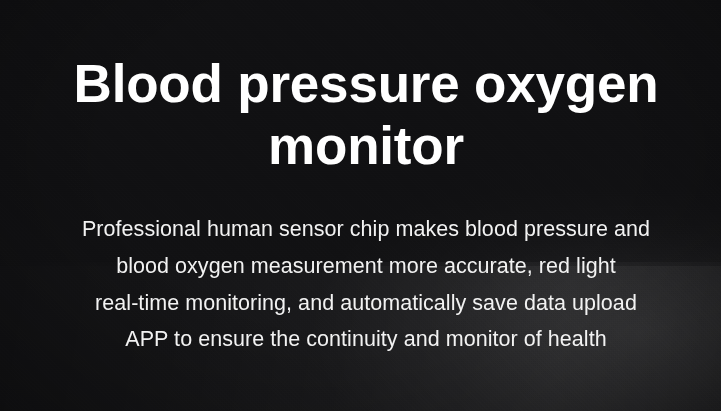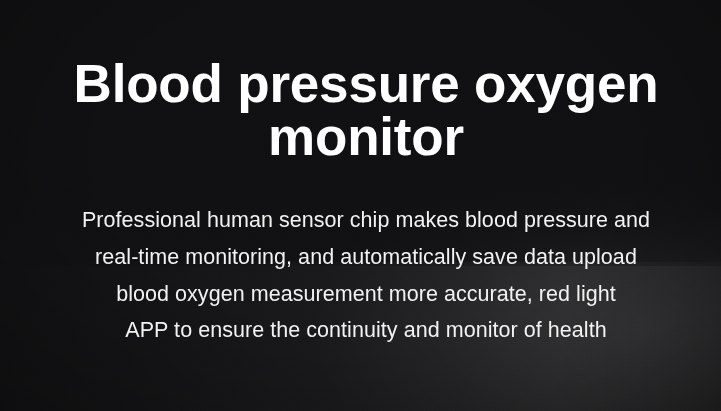--- a/index.html
+++ b/index.html
@@ -124,21 +124,21 @@
     color: #ffffff;
     transform: scaleX(1.0);
   }
 
   .headline .hl-line {
     display: block;
     white-space: nowrap;
   }
 
   .hl-line-1 { margin-top: 57px; }
-  .hl-line-2 { }
+  .hl-line-2 { margin-top: 9px; }
 
   .subcopy {
     width: 640px;
     margin: 0;
     padding: 0;
     margin-top: 39px;
     font-family: Liberation Sans, sans-serif;
     font-weight: 400;
     font-size: 21.5px;
     line-height: 36.8px;
@@ -165,19 +165,19 @@
 
   <div class="content">
 
     <h1 class="headline">
       <span class="hl-line hl-line-1">Blood pressure oxygen</span>
       <span class="hl-line hl-line-2">monitor</span>
     </h1>
 
     <p class="subcopy">
       <span class="sub-line">Professional human sensor chip makes blood pressure and</span>
+      <span class="sub-line">blood oxygen measurement more accurate, red light</span>
       <span class="sub-line">real-time monitoring, and automatically save data upload</span>
-      <span class="sub-line">blood oxygen measurement more accurate, red light</span>
       <span class="sub-line">APP to ensure the continuity and monitor of health</span>
     </p>
 
   </div>
 </div>
 
 </body></html>

